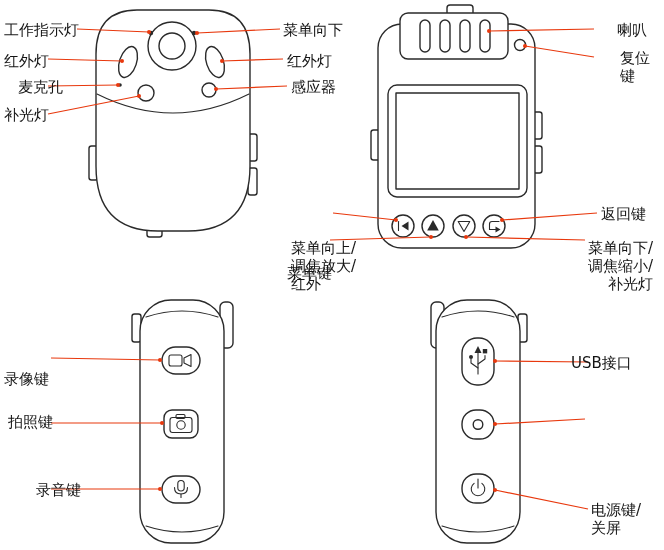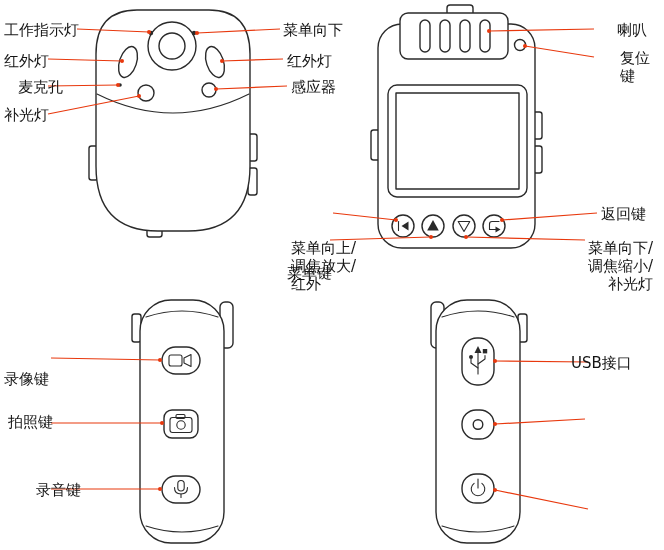--- a/index.html
+++ b/index.html
@@ -192,14 +192,16 @@
 红外</div>
   <div class="label" style="left:588px; top:239px;text-align:right;">菜单向下/
 调焦缩小/
 补光灯</div>
 
   <div class="label" style="left:4px;   top:334px;margin-top:36px;">录像键</div>
   <div class="label" style="left:8px;   top:415px;font-family:Liberation Mono, monospace;">拍照键</div>
   <div class="label" style="left:4px;   top:481px;margin-left:32px;">录音键</div>
 
   <div class="label" style="left:571px; top:354px;">USB接口</div>
+  <div class="label" style="left:591px; top:501px;">电源键/
+关屏</div>
 
 </div>
 
 </body></html>

